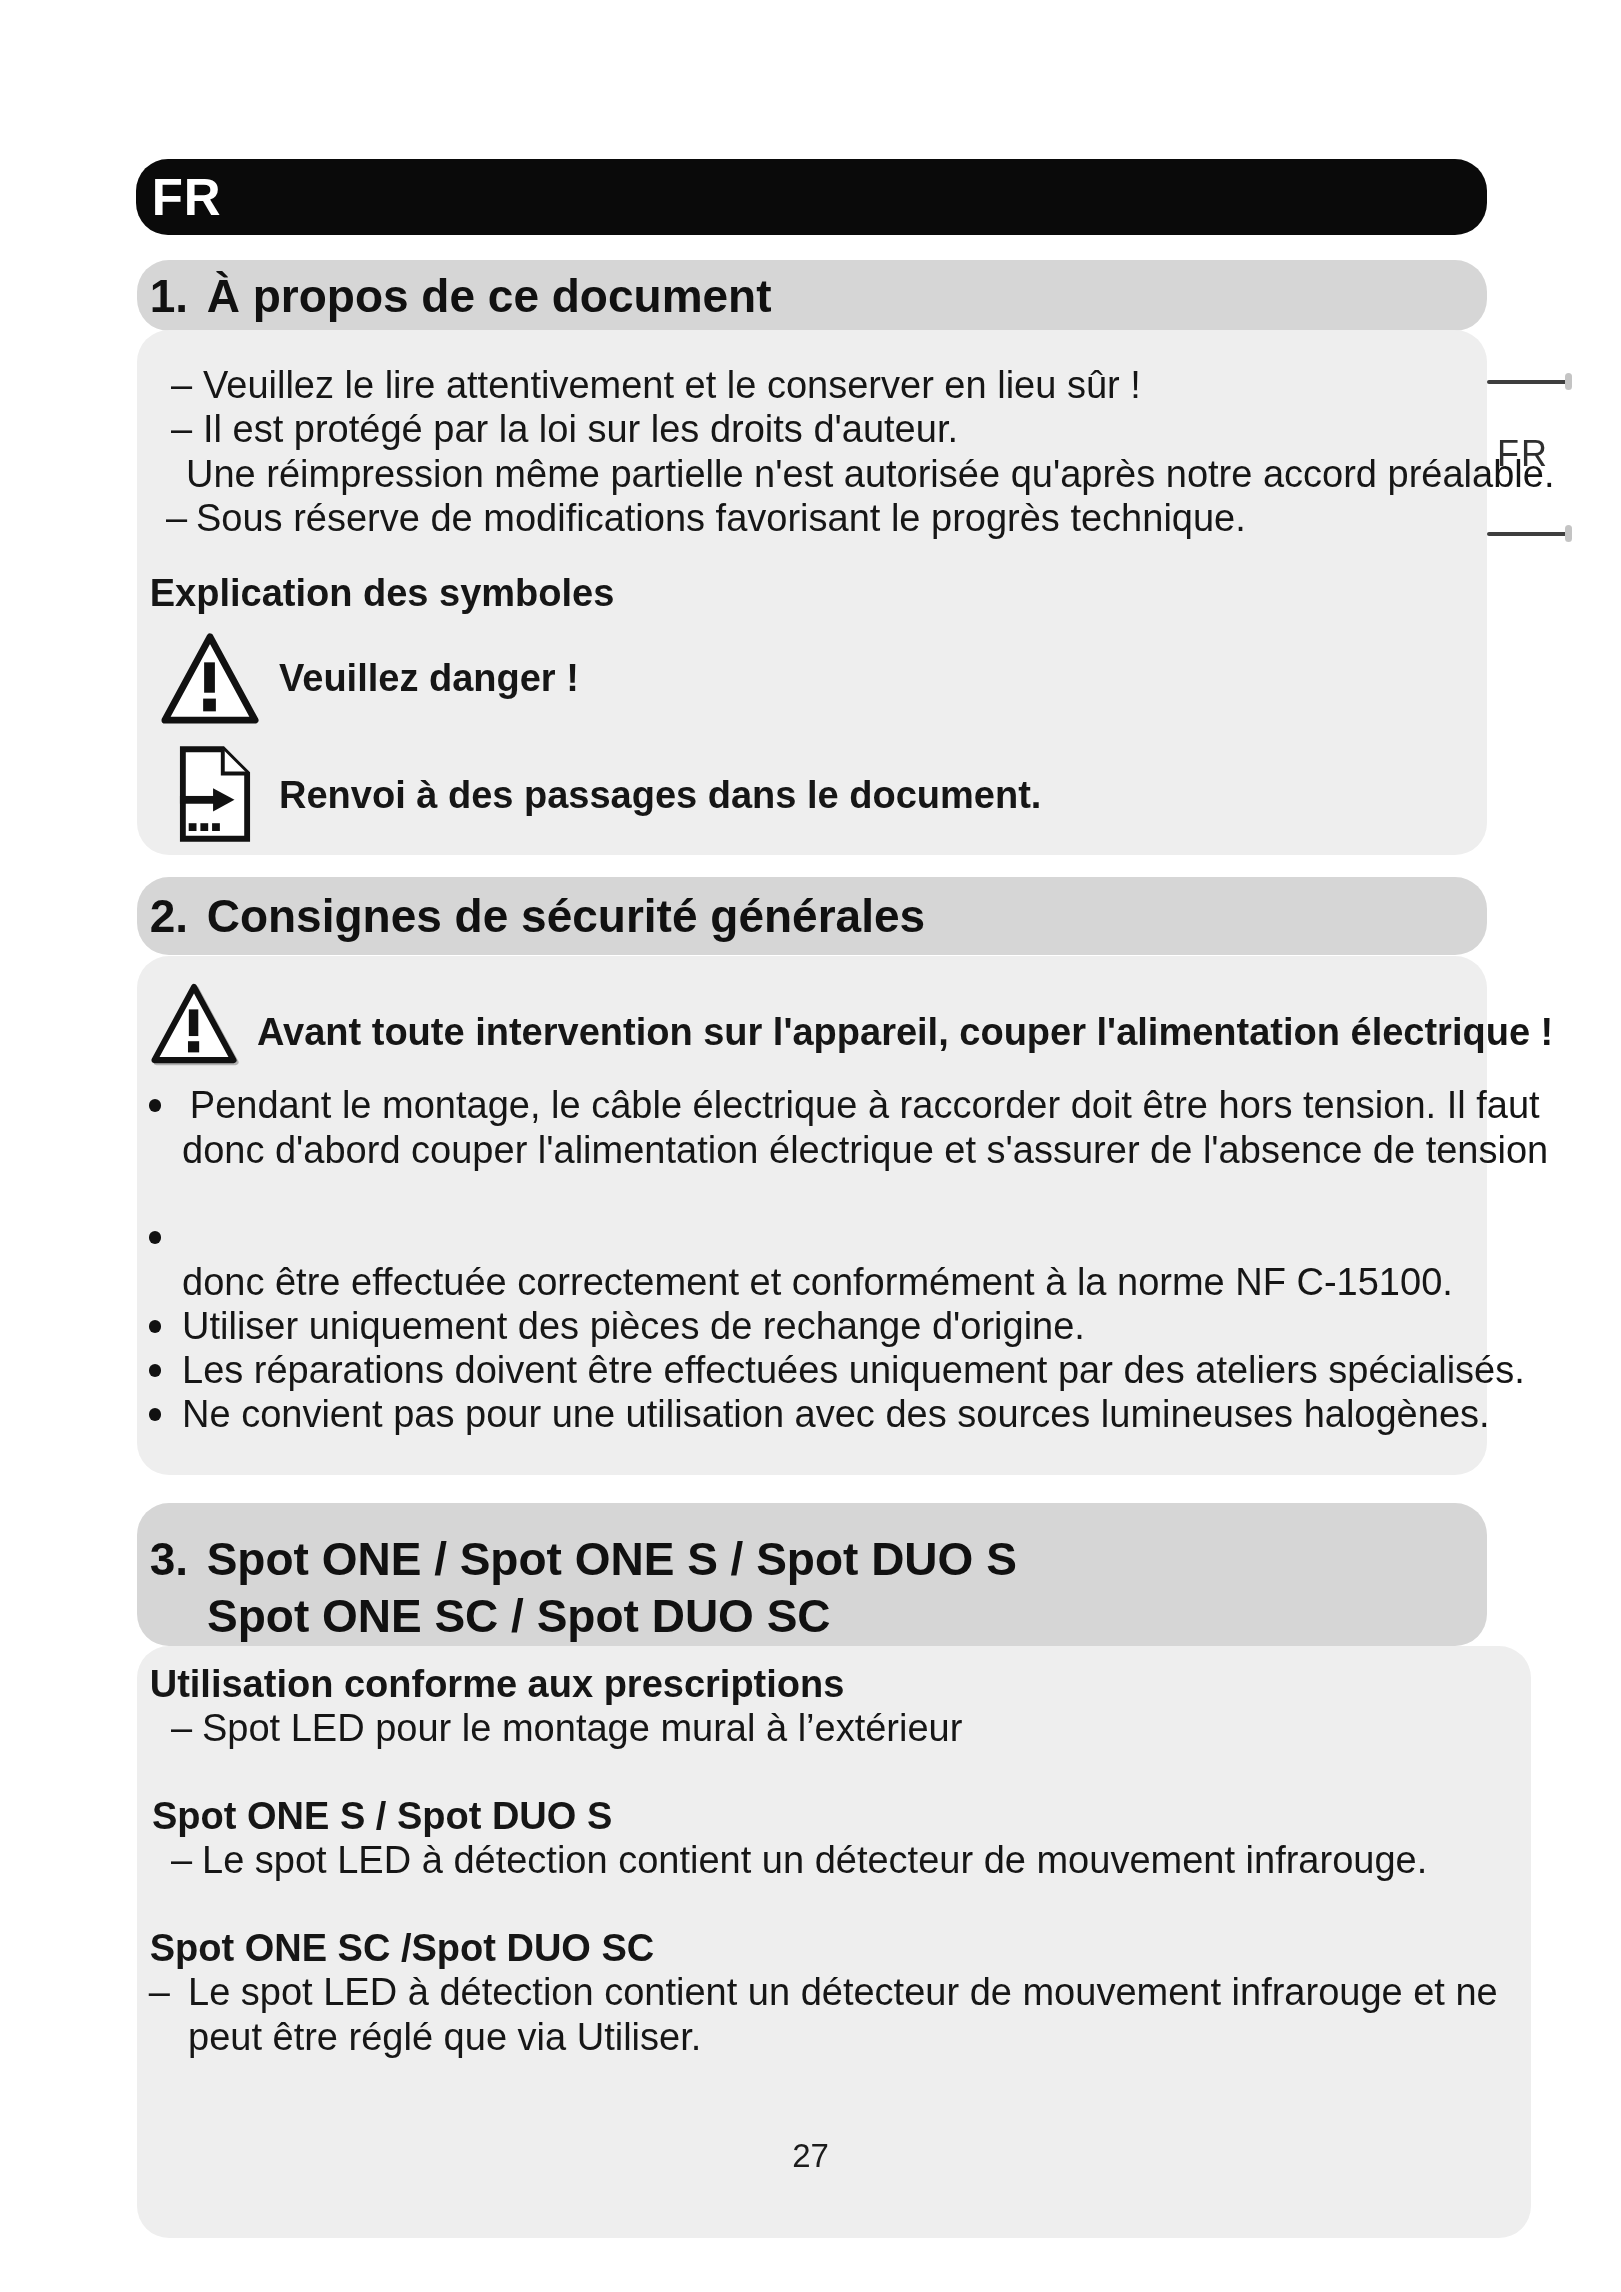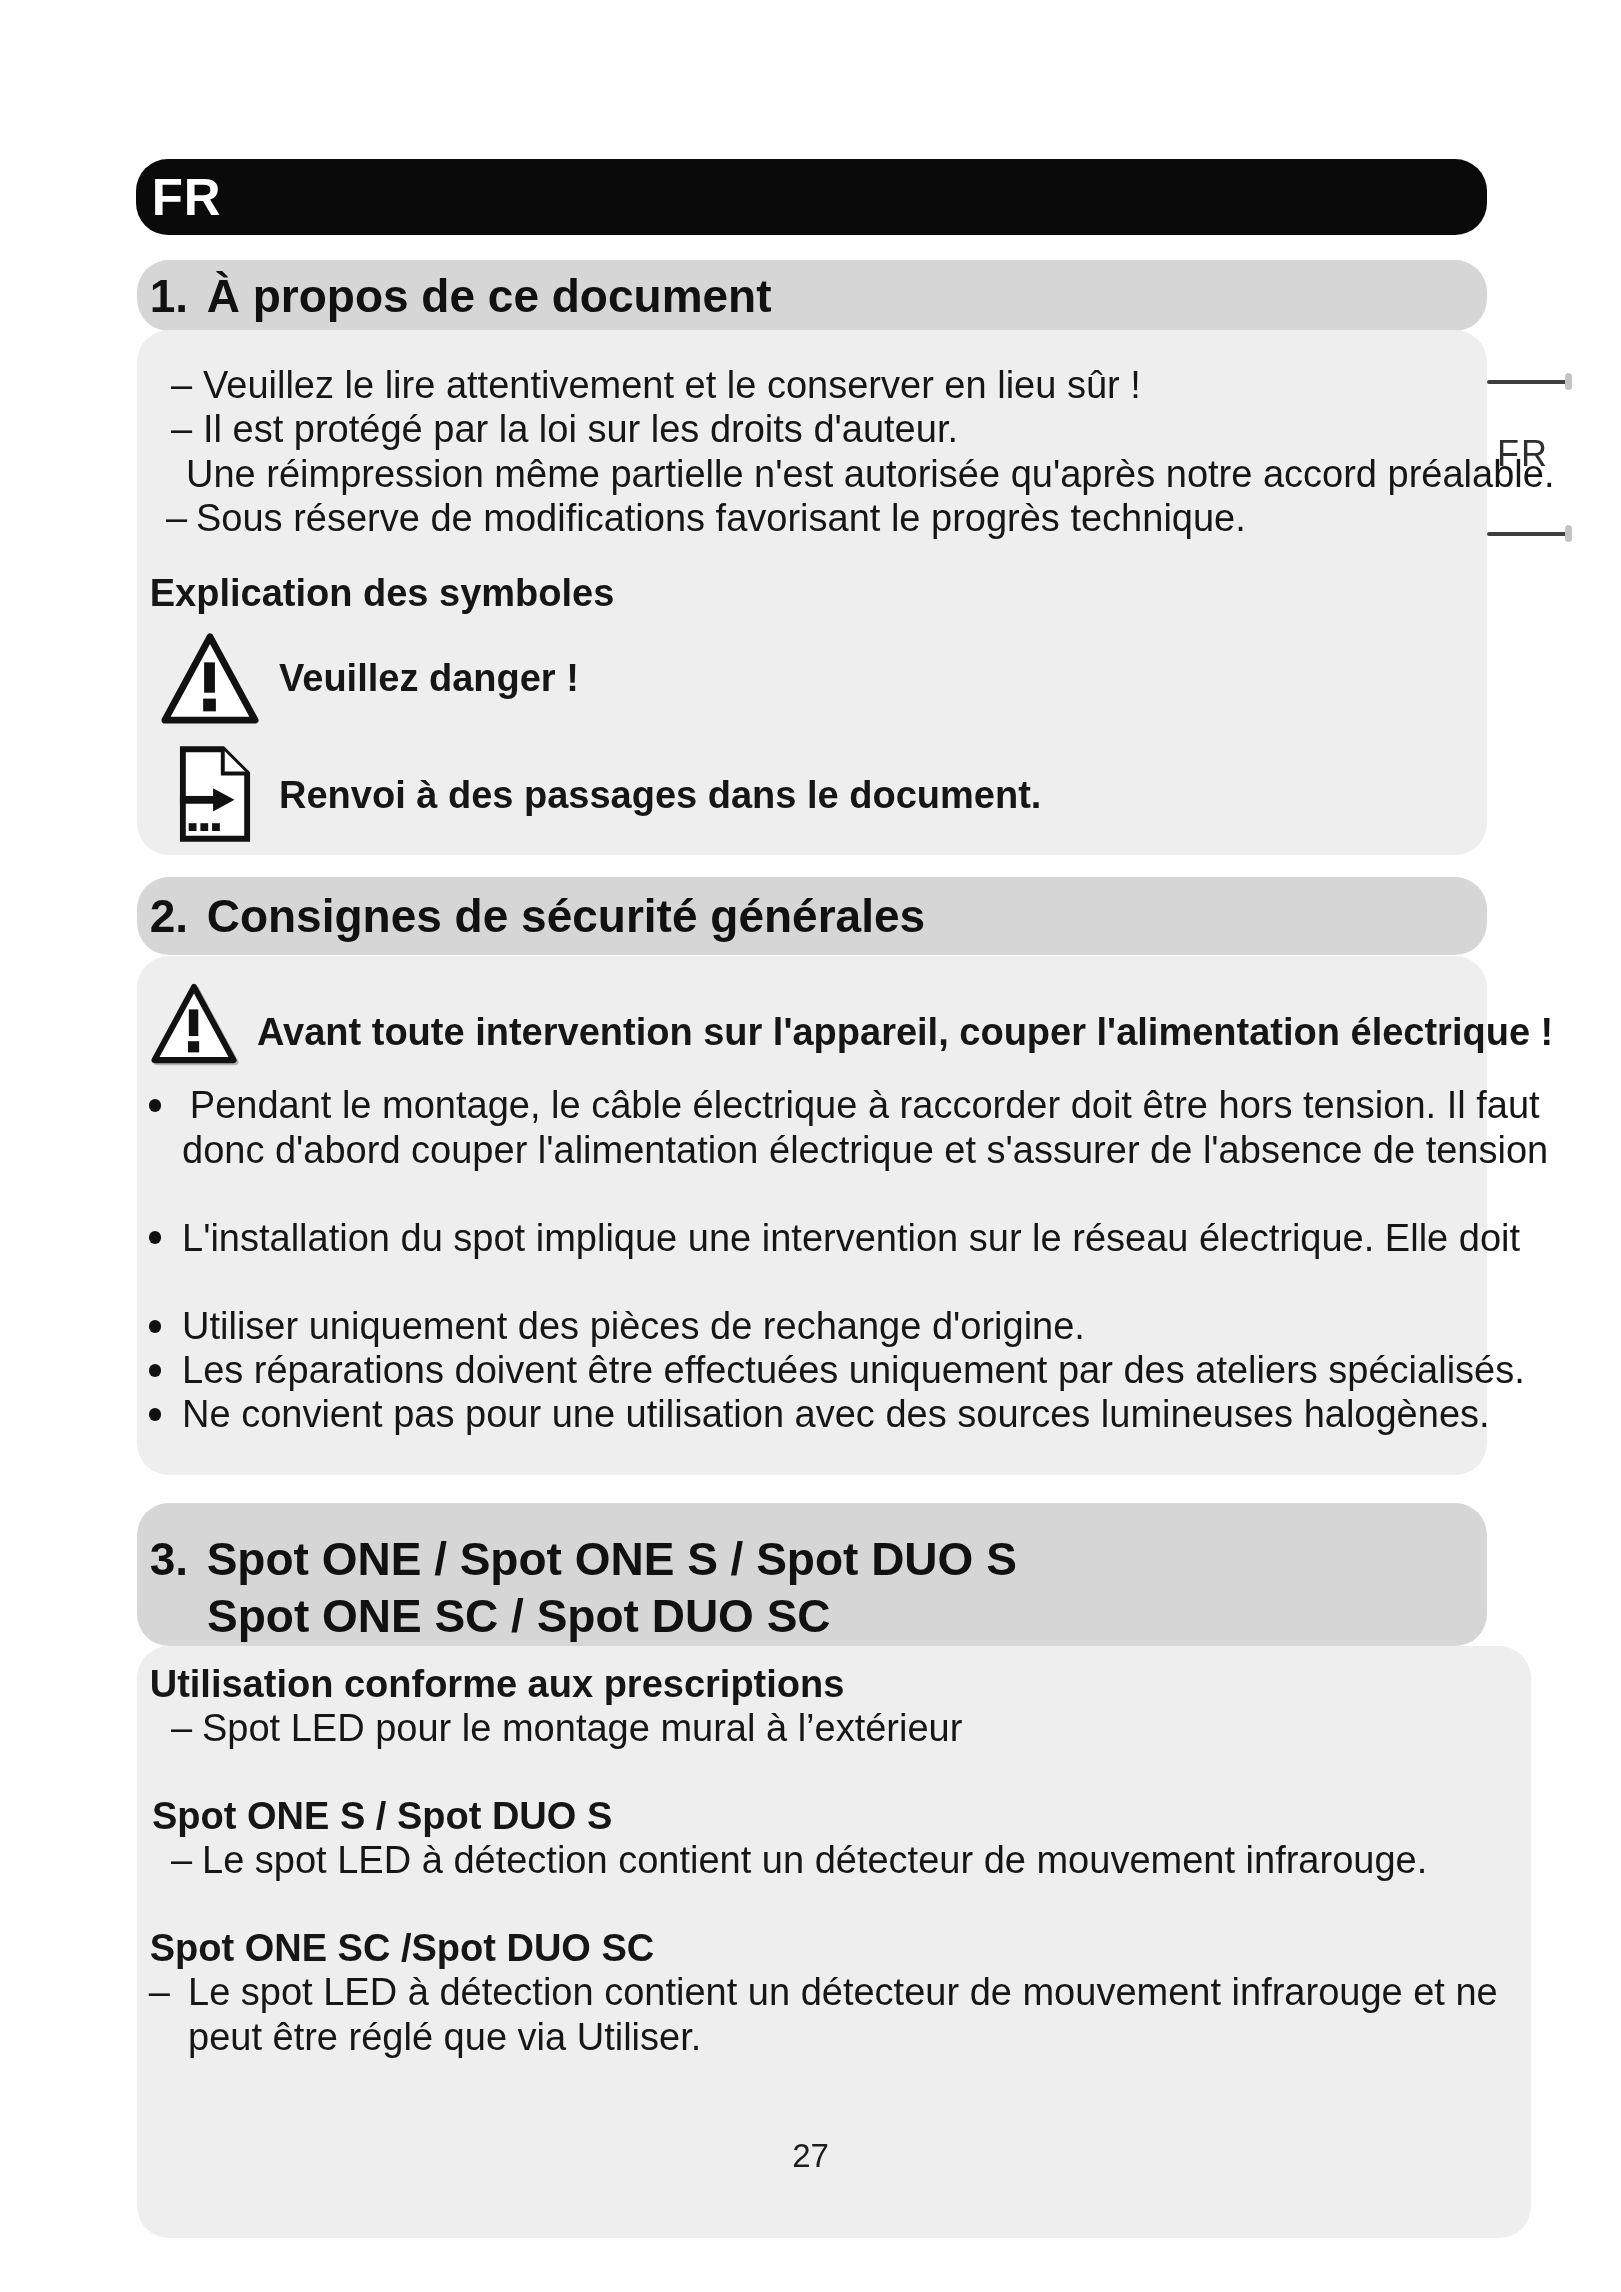--- a/index.html
+++ b/index.html
@@ -136,21 +136,21 @@
     <rect x="46" y="33" width="11" height="31" fill="#111111"></rect>
     <rect x="45" y="70" width="13" height="13" fill="#111111"></rect>
   </svg>
   <div class="tline bold" style="top:54px;left:120px;">Avant toute intervention sur l'appareil, couper l'alimentation électrique !</div>
 
   <span class="bullet-dot" style="top:143px;"></span>
   <div class="tline btxt" style="top:127px;left:45px;text-indent:7.8px;">Pendant le montage, le câble électrique à raccorder doit être hors tension. Il faut</div>
   <div class="tline btxt" style="top:172px;left:45px;">donc d'abord couper l'alimentation électrique et s'assurer de l'absence de tension</div>
 
   <span class="bullet-dot" style="top:275px;"></span>
-  <div class="tline btxt" style="top:260px;left:45px;">L'installation du spot implique une intervention sur le réseau électrique. Elle doit</div>
+  <div class="tline btxt" style="top:304px;left:45px;">donc être effectuée correctement et conformément à la norme NF C-15100.</div>
 
   <span class="bullet-dot" style="top:364px;"></span>
   <div class="tline btxt" style="top:348px;left:45px;">Utiliser uniquement des pièces de rechange d'origine.</div>
 
   <span class="bullet-dot" style="top:408px;"></span>
   <div class="tline btxt" style="top:392px;left:45px;">Les réparations doivent être effectuées uniquement par des ateliers spécialisés.</div>
 
   <span class="bullet-dot" style="top:452px;"></span>
   <div class="tline btxt" style="top:436px;left:45px;">Ne convient pas pour une utilisation avec des sources lumineuses halogènes.</div>
 </div>

